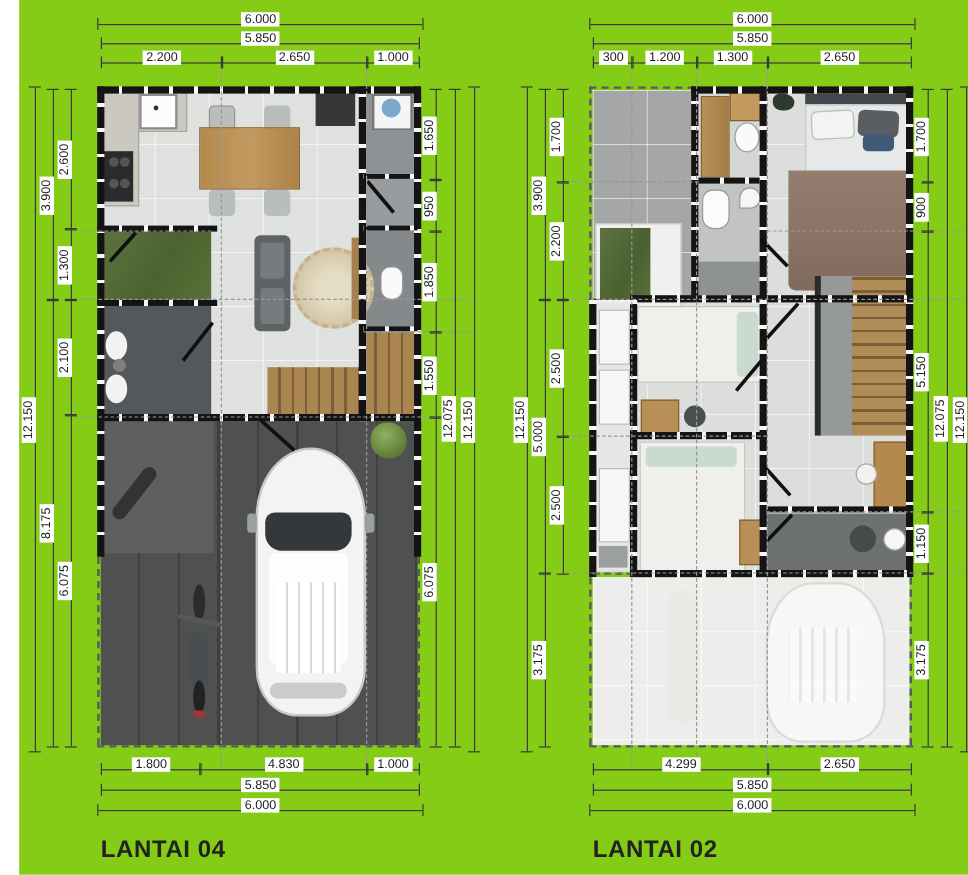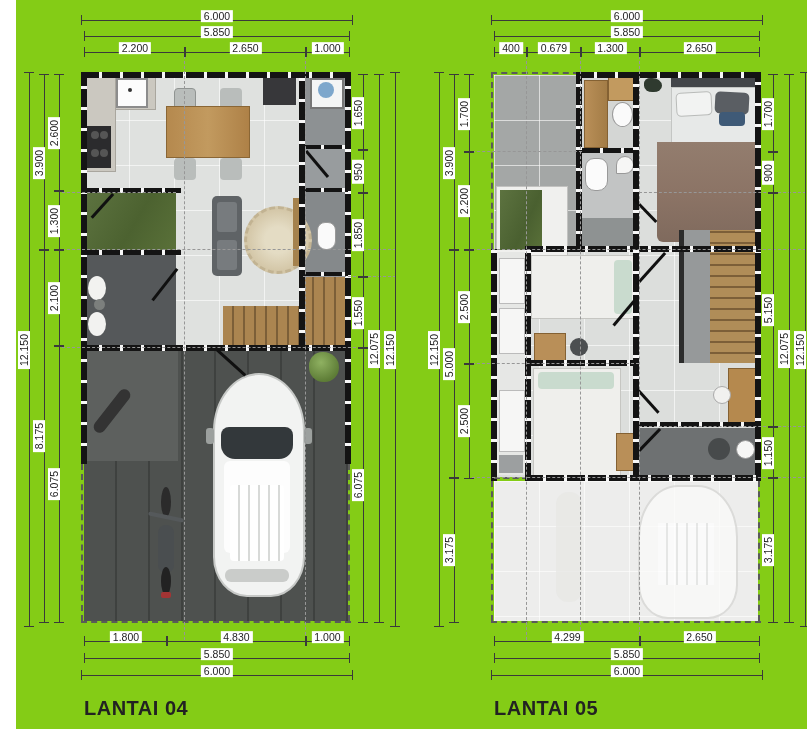--- a/index.html
+++ b/index.html
@@ -282,24 +282,24 @@
   <div class="dgh" style="left:623px;top:426px;width:167px;"></div>
   <div class="dgh" style="left:456px;top:477px;width:334px;"></div>
 
   <div class="dh" style="left:475px;top:15px;width:270px;">
       <span class="dl">6.000</span>
     </div>
   <div class="dh" style="left:478px;top:31px;width:264px;">
       <span class="dl">5.850</span>
     </div>
   <div class="dh" style="left:478px;top:47px;width:32px;">
-      <span class="dl">400</span>
+      <span class="dl">300</span>
     </div>
   <div class="dh" style="left:510px;top:47px;width:54px;">
-      <span class="dl">0.679</span>
+      <span class="dl">1.200</span>
     </div>
   <div class="dh" style="left:564px;top:47px;width:59px;">
       <span class="dl">1.300</span>
     </div>
   <div class="dh" style="left:623px;top:47px;width:119px;">
       <span class="dl">2.650</span>
     </div>
 
   <div class="dh" style="left:478px;top:636px;width:145px;">
       <span class="dl">4.299</span>
@@ -354,15 +354,15 @@
   <div class="dv" style="left:752px;top:477px;height:144px;">
       <span class="dl">3.175</span>
     </div>
   <div class="dv" style="left:768px;top:74px;height:547px;">
       <span class="dl">12.075</span>
     </div>
   <div class="dv" style="left:784px;top:72px;height:553px;">
       <span class="dl">12.150</span>
     </div>
 
-  <div class="lbl" style="left:478px;top:697px;">LANTAI 05</div>
+  <div class="lbl" style="left:478px;top:697px;">LANTAI 02</div>
 
 </div>
 
 </body></html>

